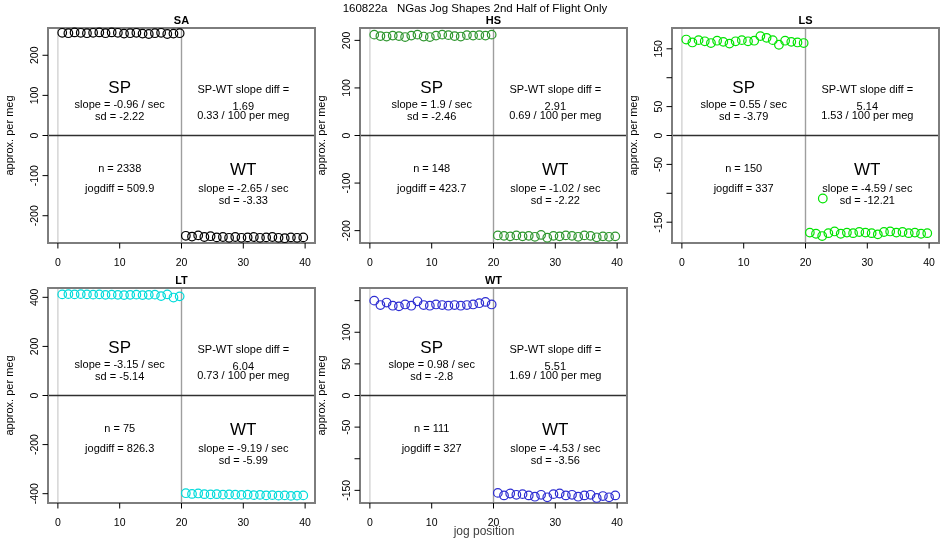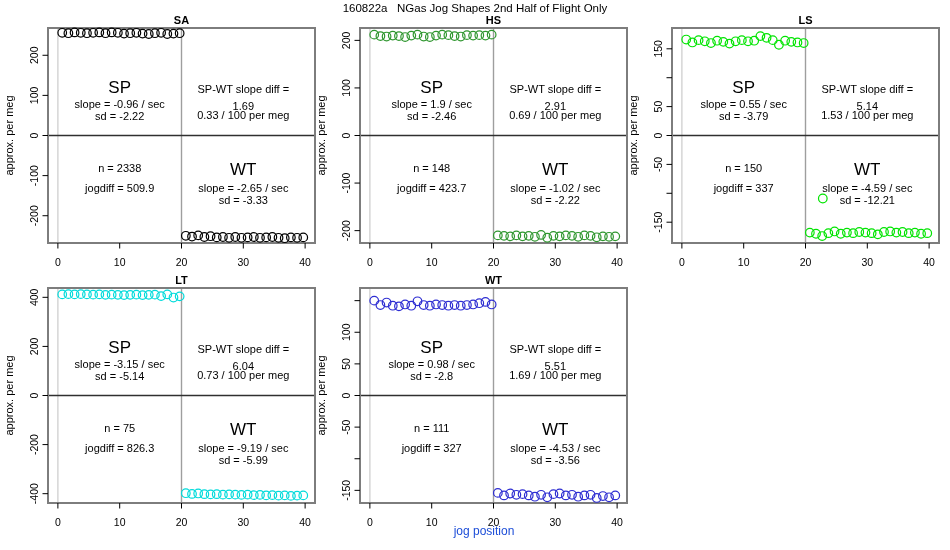--- a/index.html
+++ b/index.html
@@ -2,21 +2,21 @@
 <html><head>
 <meta charset="utf-8">
 <style>
   html,body{margin:0;padding:0;background:#ffffff;}
   body{width:950px;height:550px;position:relative;overflow:hidden;
        font-family:"Liberation Sans",sans-serif;}
   #figure{position:absolute;left:0;top:0;width:768px;height:550px;}
   #main-title{position:absolute;top:2px;left:0;width:950px;text-align:center;
        font-size:11.5px;color:#000;white-space:pre;}
   #x-axis-label{position:absolute;top:524px;left:404px;width:160px;text-align:center;
-       font-size:12px;color:#1d4ed8;}
+       font-size:12px;color:#404040;}
   #panels{position:absolute;left:0;top:0;width:950px;height:550px;}
   #panels svg{position:absolute;overflow:visible;}
   svg text{font-family:"Liberation Sans",sans-serif;fill:#000;}
   .tick-label{font-size:10.5px;}
   .panel-title{font-size:11px;font-weight:bold;}
   .ann{font-size:11px;}
   .ann-big{font-size:17px;}
   .ax-label{font-size:11px;}
 </style>
 </head>

